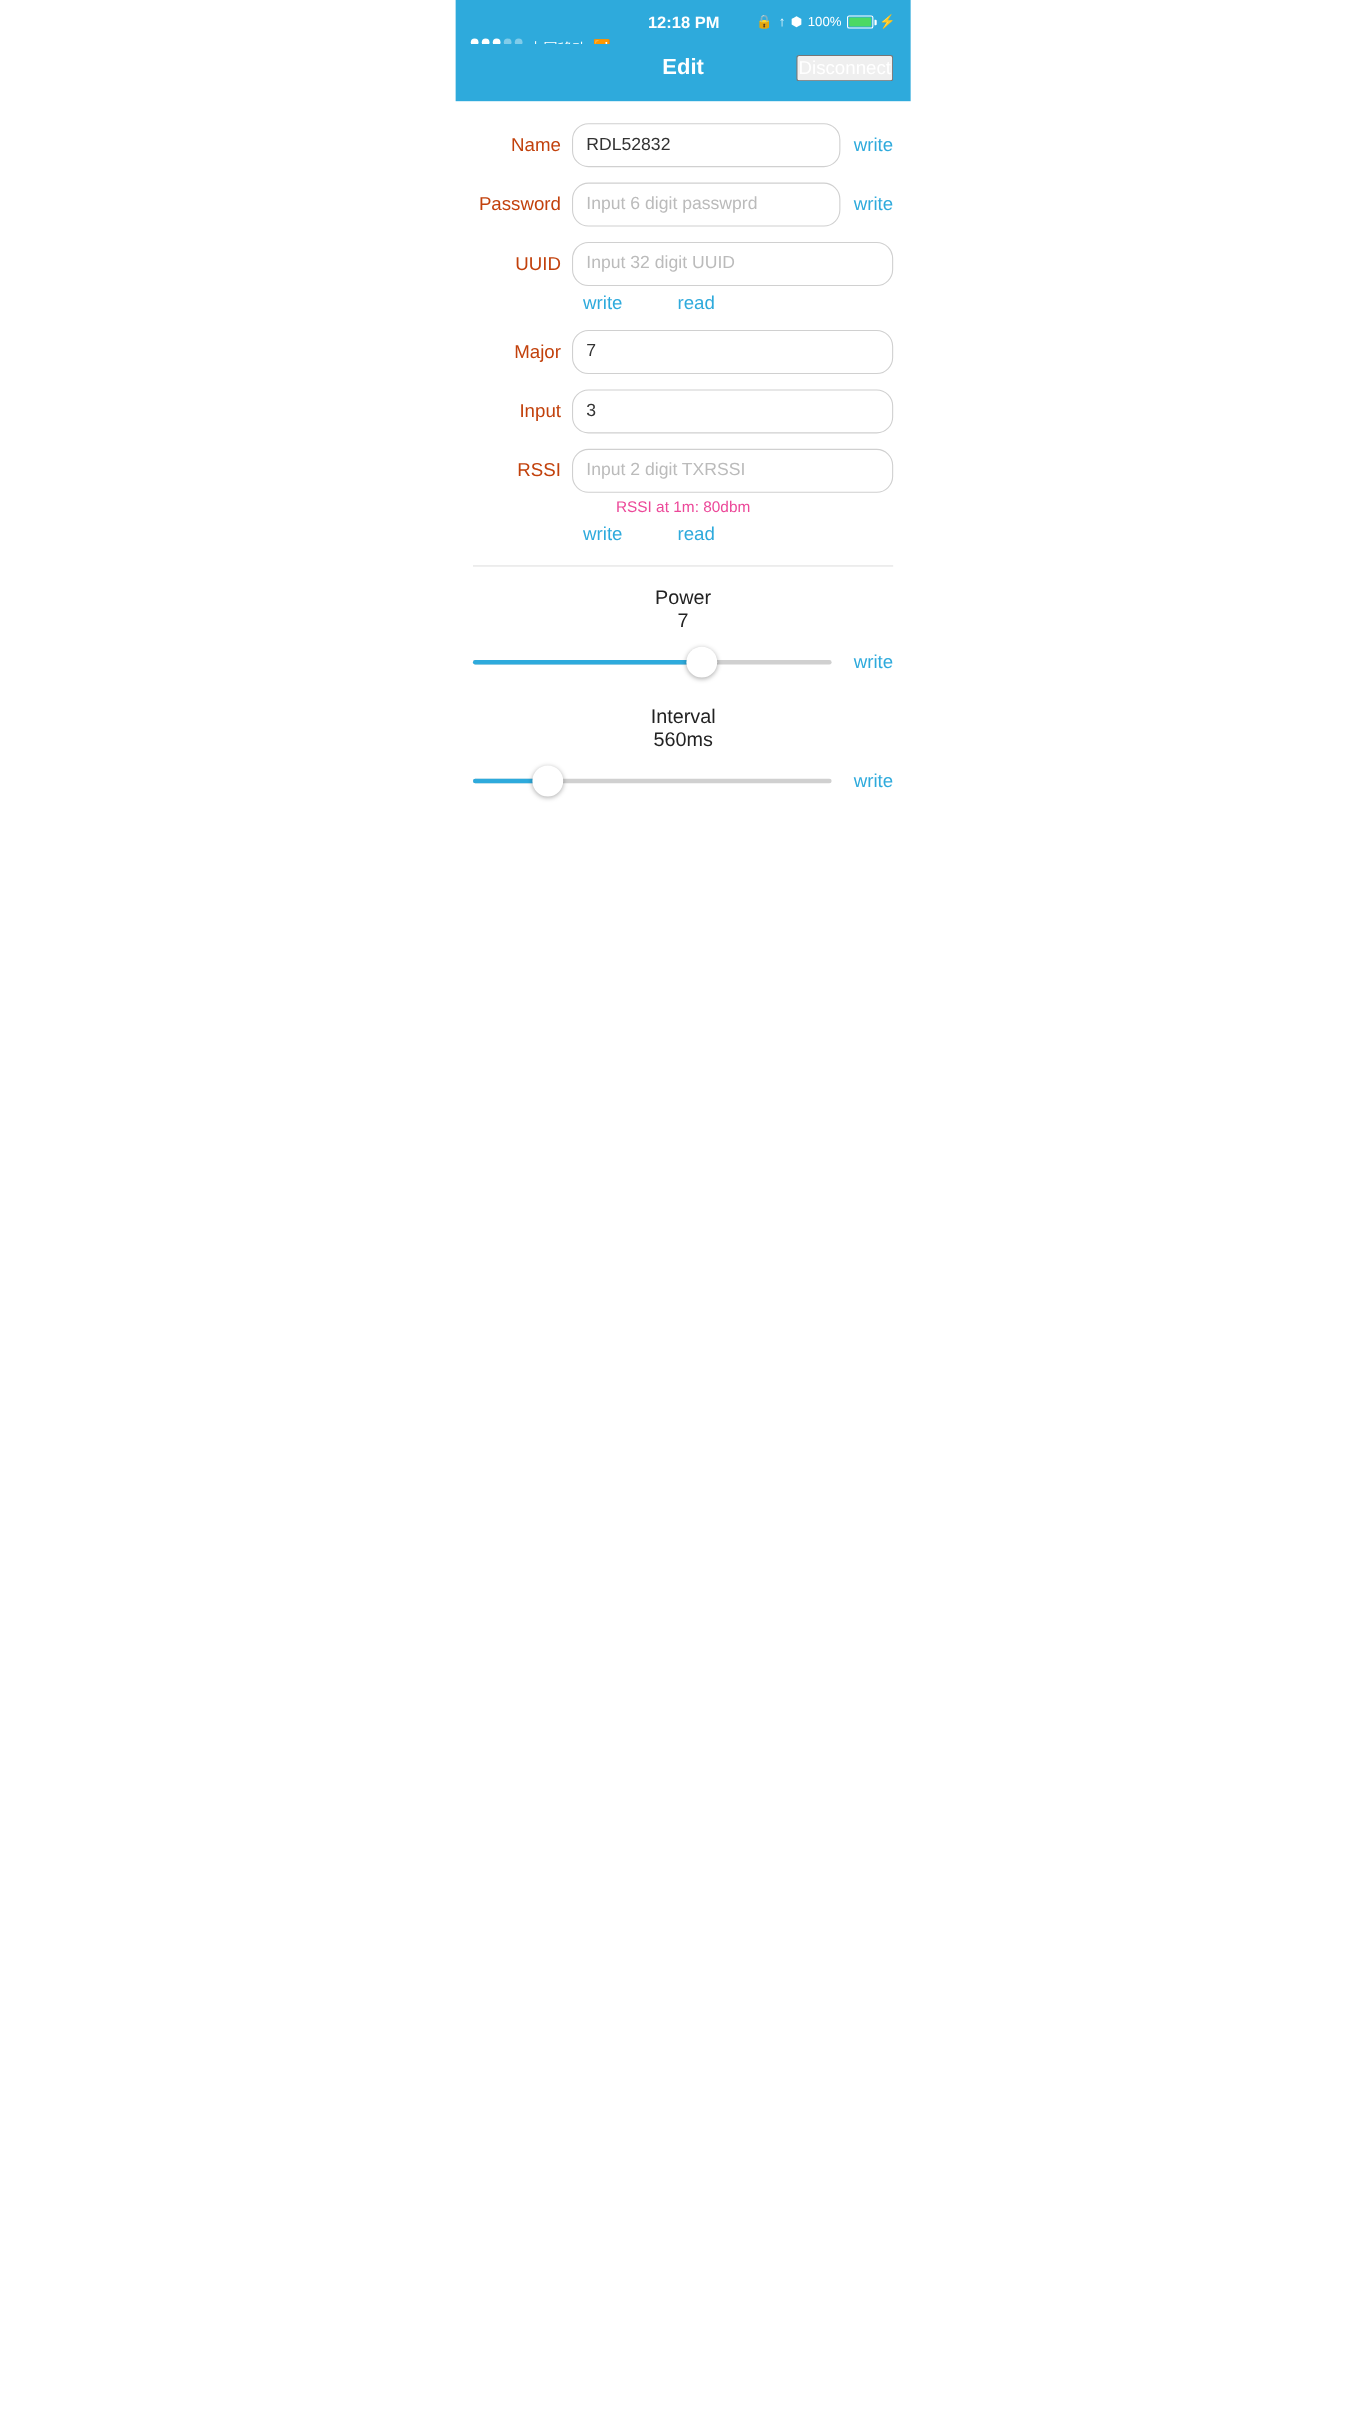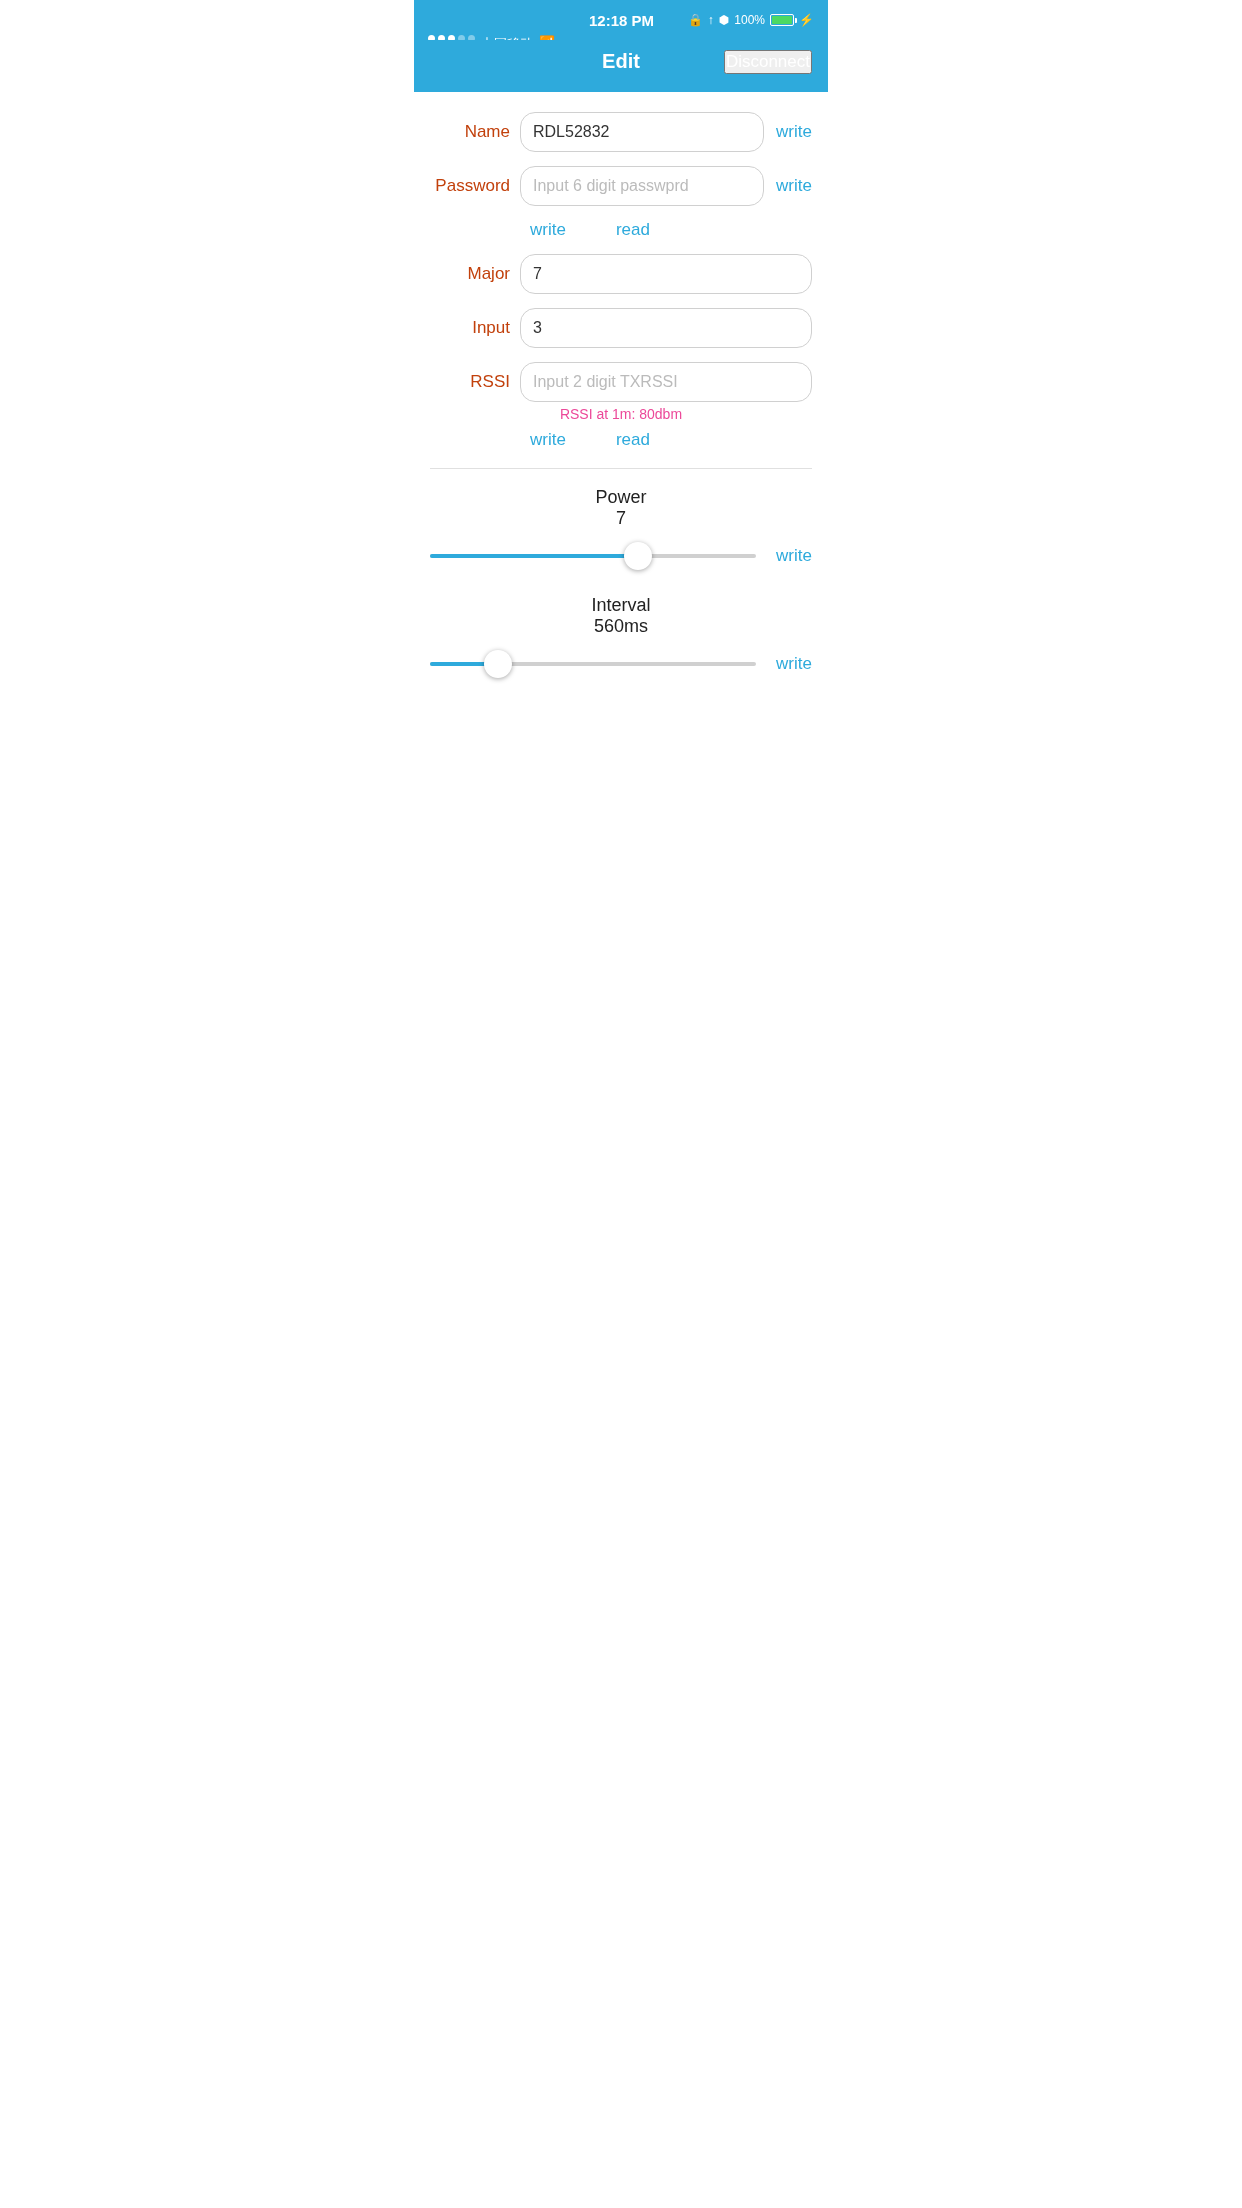--- a/index.html
+++ b/index.html
@@ -312,20 +312,24 @@
     <button class="form-write">write</button>
   </div>
 
   <div class="form-row">
     <span class="form-label">Password</span>
     <input class="form-input" type="password" placeholder="Input 6 digit passwprd" style="">
     <button class="form-write">write</button>
   </div>
 
   <div class="uuid-section">
+    <div class="uuid-top">
+      <span class="form-label">UUID</span>
+      <input class="form-input" type="text" placeholder="Input 32 digit UUID" style="">
+    </div>
     <div class="uuid-actions">
       <button class="action-btn">write</button>
       <button class="action-btn">read</button>
     </div>
   </div>
 
   <div class="form-row">
     <span class="form-label">Major</span>
     <input class="form-input" type="text" value="7" style="">
   </div>

